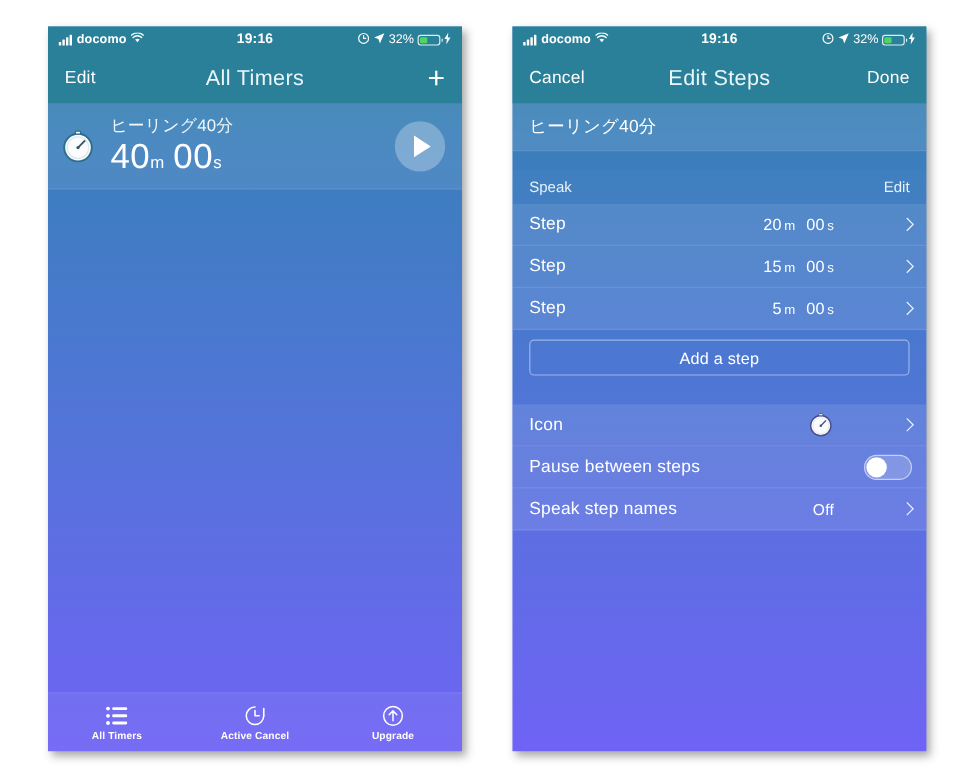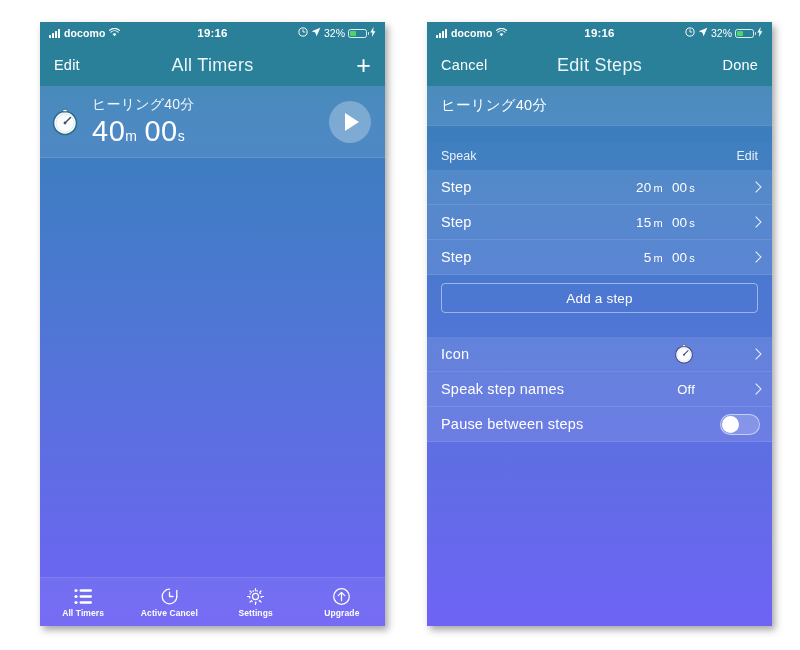--- a/index.html
+++ b/index.html
@@ -294,34 +294,20 @@
           <svg width="19" height="19" viewBox="0 0 19 19">
             <path d="M9.5 2.2 a7.3 7.3 0 1 0 7.3 7.3" stroke="#fff" stroke-width="1.3" fill="none" stroke-linecap="round"></path>
             <path d="M16.8 9.5 L16.8 3.4" stroke="#fff" stroke-width="1.3" fill="none" stroke-linecap="round"></path>
             <path d="M9.5 5.2 V9.5 H13" stroke="#fff" stroke-width="1.3" fill="none" stroke-linecap="round" stroke-linejoin="round"></path>
           </svg>
         </span>
         <span class="tab-label">Active Cancel</span>
       </div>
       <div class="tab">
         <span class="tab-ico">
-          <svg width="19" height="19" viewBox="0 0 20 20">
-            <g stroke="#fff" stroke-width="1.25" fill="none">
-              <circle cx="10" cy="10" r="3.2"></circle>
-              <path d="M10 1.6 v2.3 M10 16.1 v2.3 M18.4 10 h-2.3 M3.9 10 H1.6
-                       M15.9 4.1 l-1.6 1.6 M5.7 14.3 l-1.6 1.6
-                       M15.9 15.9 l-1.6-1.6 M5.7 5.7 L4.1 4.1" stroke-linecap="round"></path>
-              <circle cx="10" cy="10" r="6.2" stroke-dasharray="1.6 2.6"></circle>
-            </g>
-          </svg>
-        </span>
-        <span class="tab-label">Settings</span>
-      </div>
-      <div class="tab">
-        <span class="tab-ico">
           <svg width="19" height="19" viewBox="0 0 19 19">
             <circle cx="9.5" cy="9.5" r="7.8" stroke="#fff" stroke-width="1.25" fill="none"></circle>
             <path d="M9.5 13.6 V5.6 M6.3 8.6 L9.5 5.4 L12.7 8.6" stroke="#fff" stroke-width="1.25" fill="none" stroke-linecap="round" stroke-linejoin="round"></path>
           </svg>
         </span>
         <span class="tab-label">Upgrade</span>
       </div>
     </div>
   </div>
 
@@ -434,26 +420,26 @@
           <circle cx="15" cy="16" r="9" fill="none" stroke="#e2e4f0" stroke-width="1"></circle>
           <path d="M15 16 L20.5 10.5" stroke="#4a4f8c" stroke-width="1.5" stroke-linecap="round"></path>
           <circle cx="15" cy="16" r="1.4" fill="#4a4f8c"></circle>
           <rect x="12.8" y="2.2" width="4.4" height="2.6" rx="1" fill="#f4f6fb" stroke="#4a4f8c" stroke-width="1"></rect>
         </svg>
       </span>
       <span class="chev"></span>
     </div>
 
     <div class="row">
+      <span>Pause between steps</span>
+      <span class="toggle">
+          <span class="knob"></span>
+        </span>
+    </div>
+
+    <div class="row">
       <span>Speak step names</span>
       <span class="val">Off</span>
       <span class="chev"></span>
     </div>
 
-    <div class="row">
-      <span>Pause between steps</span>
-      <span class="toggle">
-          <span class="knob"></span>
-        </span>
-    </div>
-
   </div>
 </div>
 
 </body></html>

